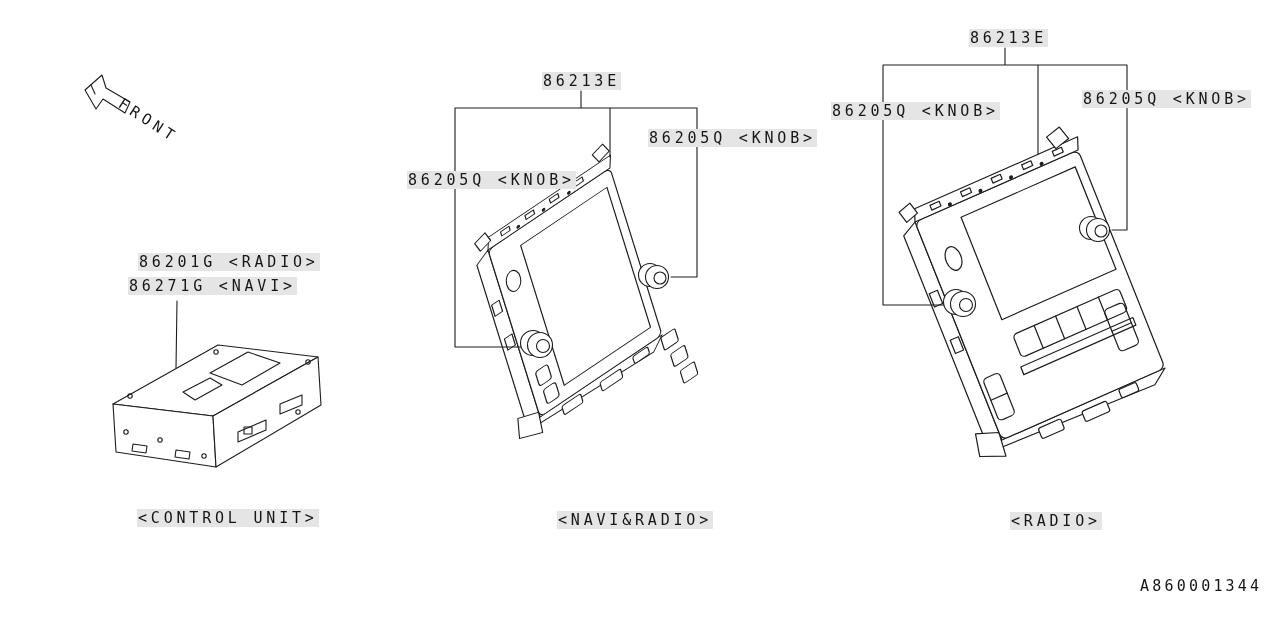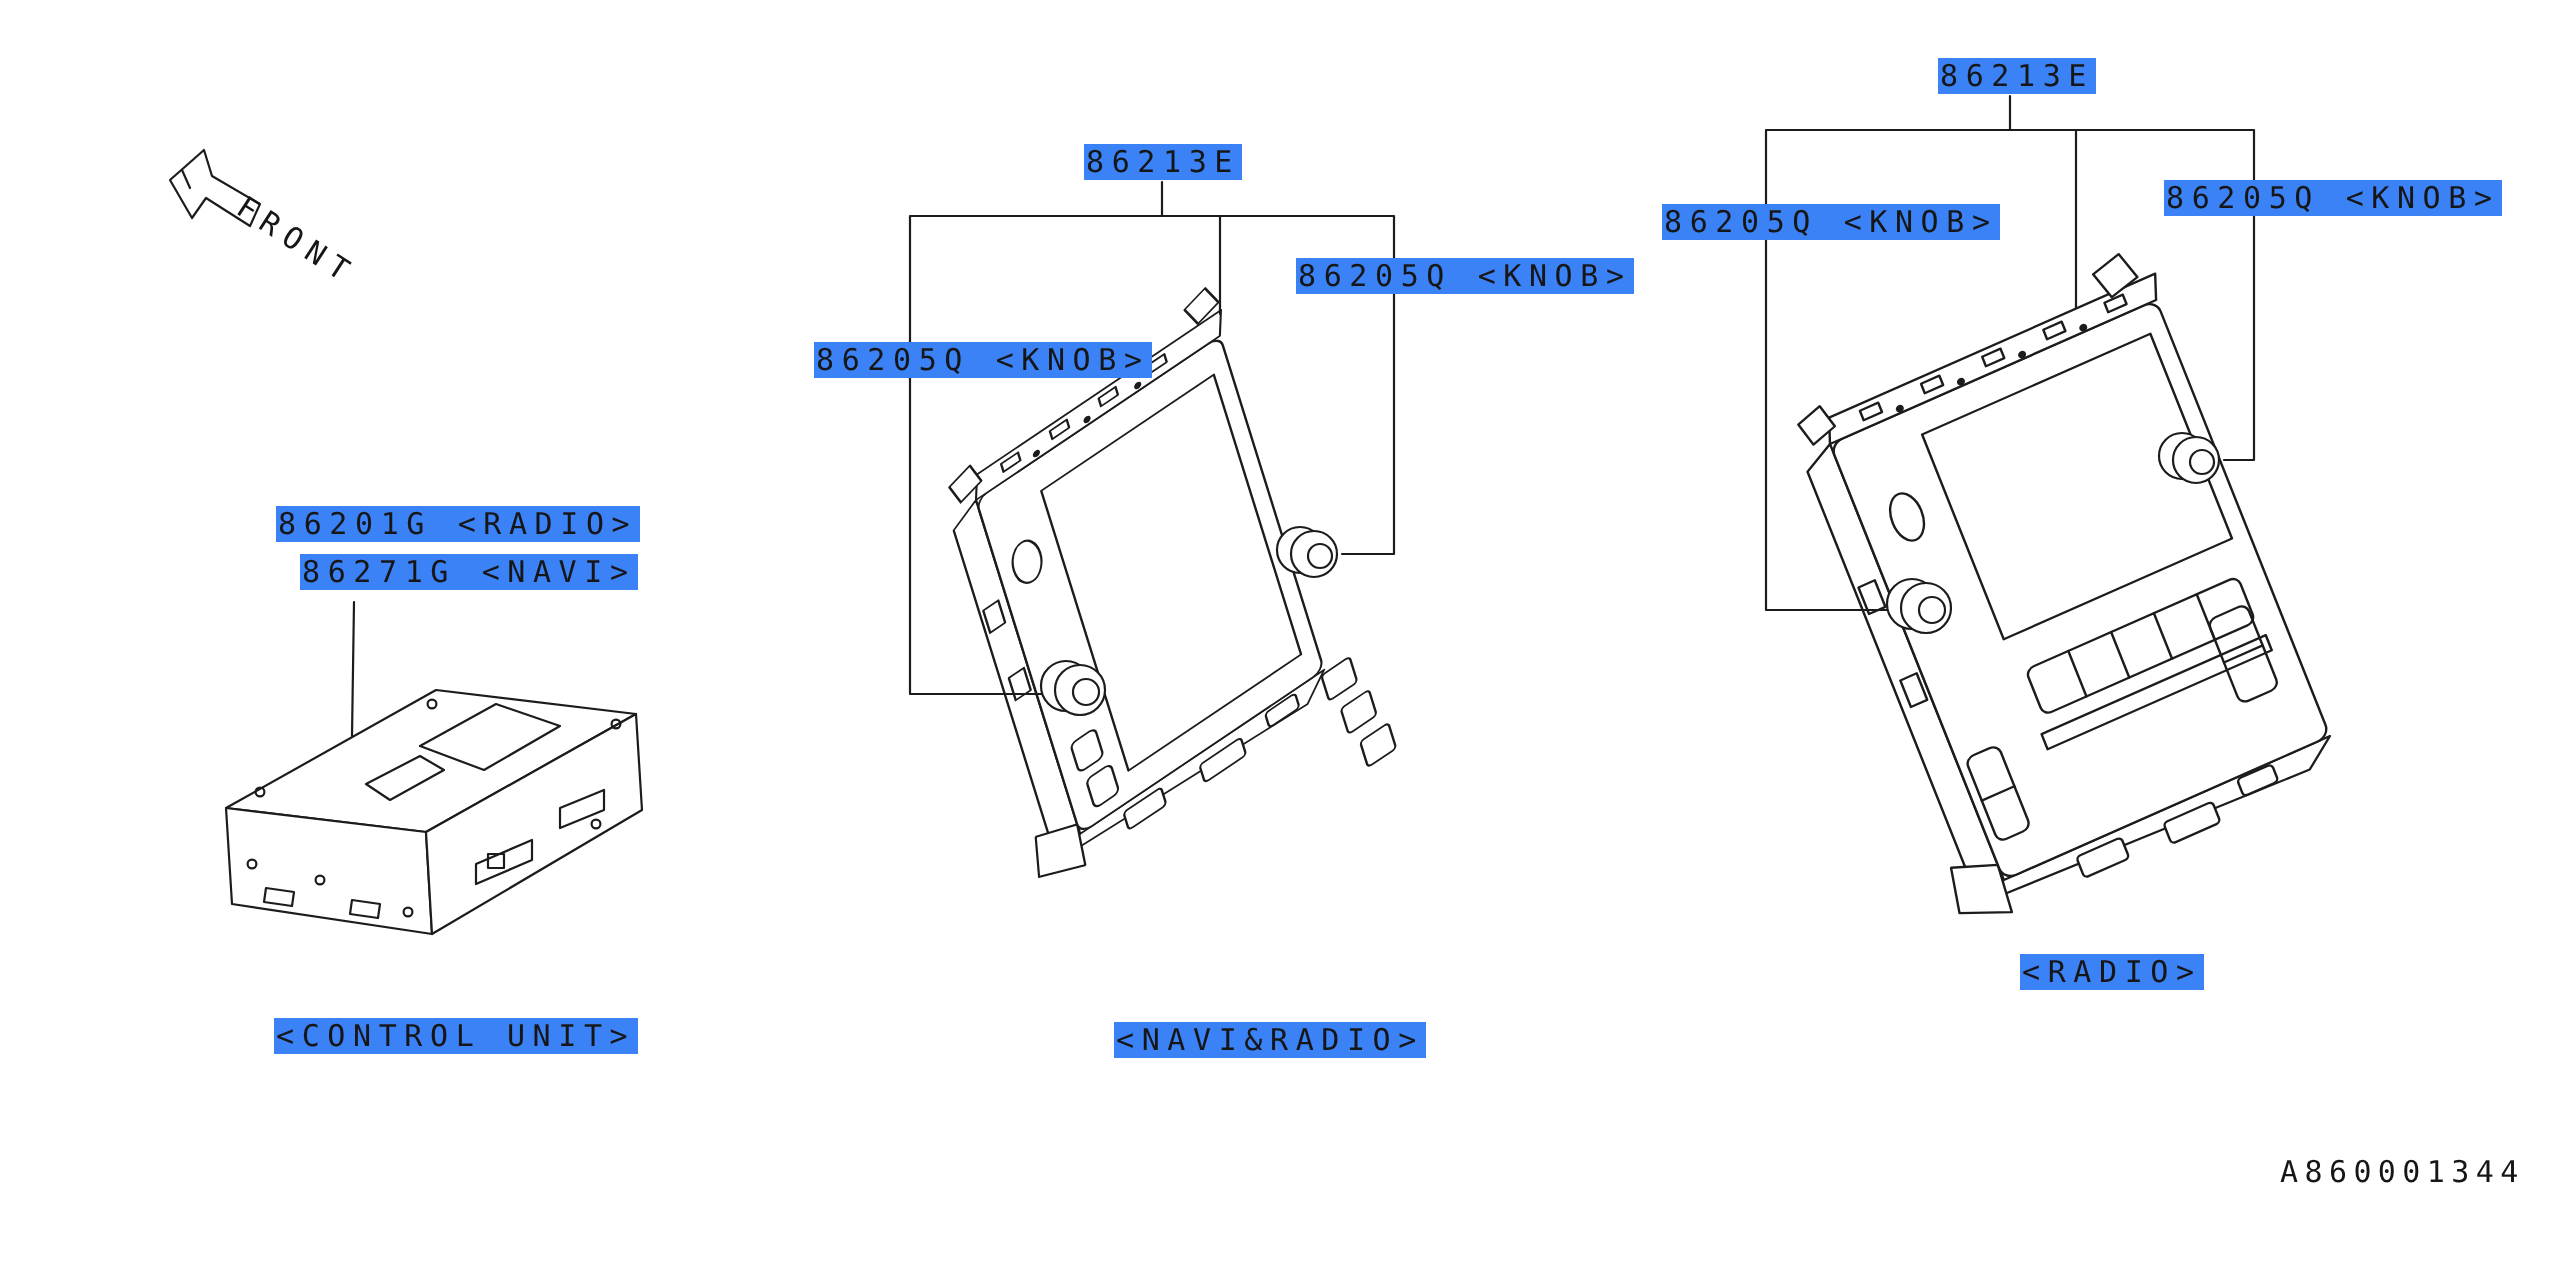--- a/index.html
+++ b/index.html
@@ -7,21 +7,21 @@
     position:relative;width:1280px;height:640px;background:#ffffff;
     overflow:hidden;font-family:"DejaVu Sans Mono", monospace;
   }
   .stage svg{position:absolute;left:0;top:0;}
   .lbl{
     position:absolute;
     font:15px/18px "DejaVu Sans Mono", monospace;
     letter-spacing:3.8px;
     color:#161616;
     white-space:pre;
-    background:#3b82f6;
+    background:#e5e5e5;
     padding:0 1px;
   }
   .lbl.no-mask{background:transparent;}
   #front-label{
     transform-origin:0 0;
     transform:rotate(33deg);
     letter-spacing:4.5px;
     font-size:15px;
   }
   .diagram-id{letter-spacing:3.2px;}
@@ -188,28 +188,28 @@
         <circle cx="1098" cy="230" r="11.5" fill="#ffffff"></circle>
         <circle cx="1101" cy="231" r="6"></circle>
       </g>
 
     </g>
   </svg>
 
   <div id="front-label" class="lbl no-mask" style="left:124px;top:94px">FRONT</div>
 
   <div class="lbl" style="left:138px;top:253px">86201G &lt;RADIO&gt;</div>
-  <div class="lbl" style="left:150px;top:277px">86271G &lt;NAVI&gt;</div>
+  <div class="lbl" style="left:128px;top:277px">86271G &lt;NAVI&gt;</div>
   <div class="lbl" style="left:137px;top:509px">&lt;CONTROL UNIT&gt;</div>
 
   <div class="lbl" style="left:542px;top:72px">86213E</div>
   <div class="lbl" style="left:407px;top:171px">86205Q &lt;KNOB&gt;</div>
   <div class="lbl" style="left:648px;top:129px">86205Q &lt;KNOB&gt;</div>
   <div class="lbl" style="left:557px;top:511px">&lt;NAVI&amp;RADIO&gt;</div>
 
   <div class="lbl" style="left:969px;top:29px">86213E</div>
   <div class="lbl" style="left:831px;top:102px">86205Q &lt;KNOB&gt;</div>
   <div class="lbl" style="left:1082px;top:90px">86205Q &lt;KNOB&gt;</div>
-  <div class="lbl" style="left:1010px;top:477px">&lt;RADIO&gt;</div>
+  <div class="lbl" style="left:1010px;top:512px">&lt;RADIO&gt;</div>
 
   <div class="lbl no-mask diagram-id" style="left:1139px;top:577px">A860001344</div>
 
 </div>
 
 </body></html>

